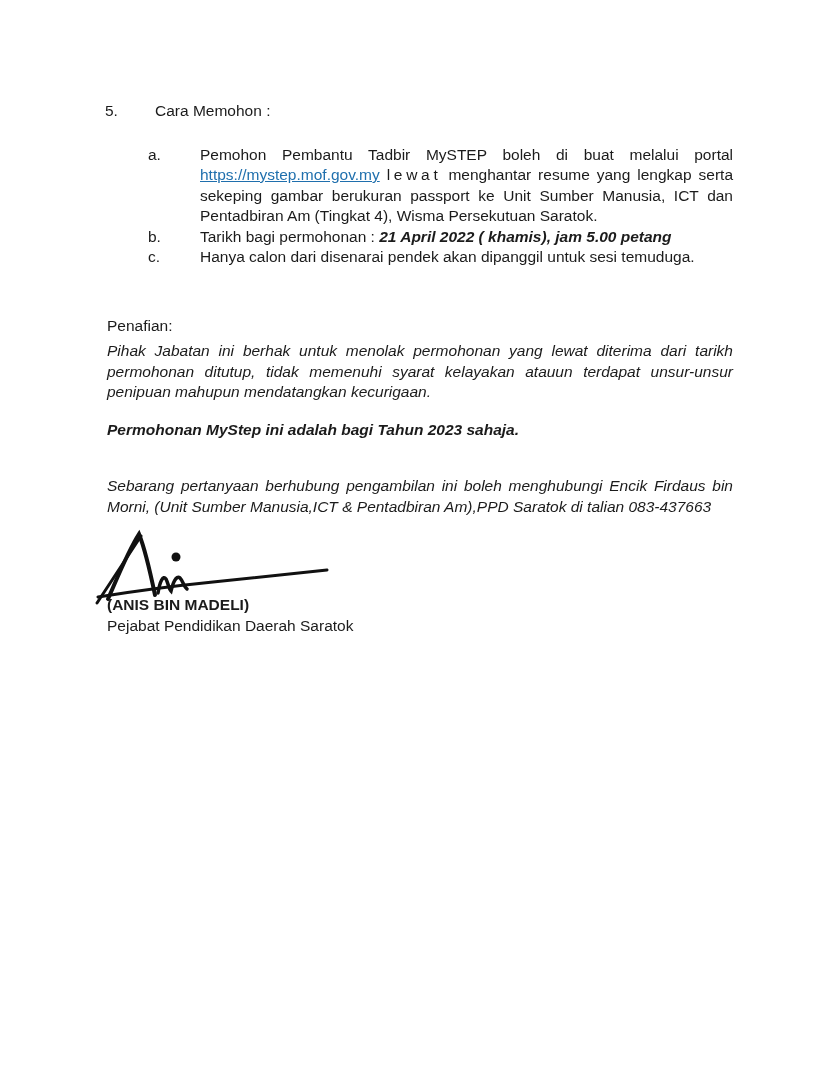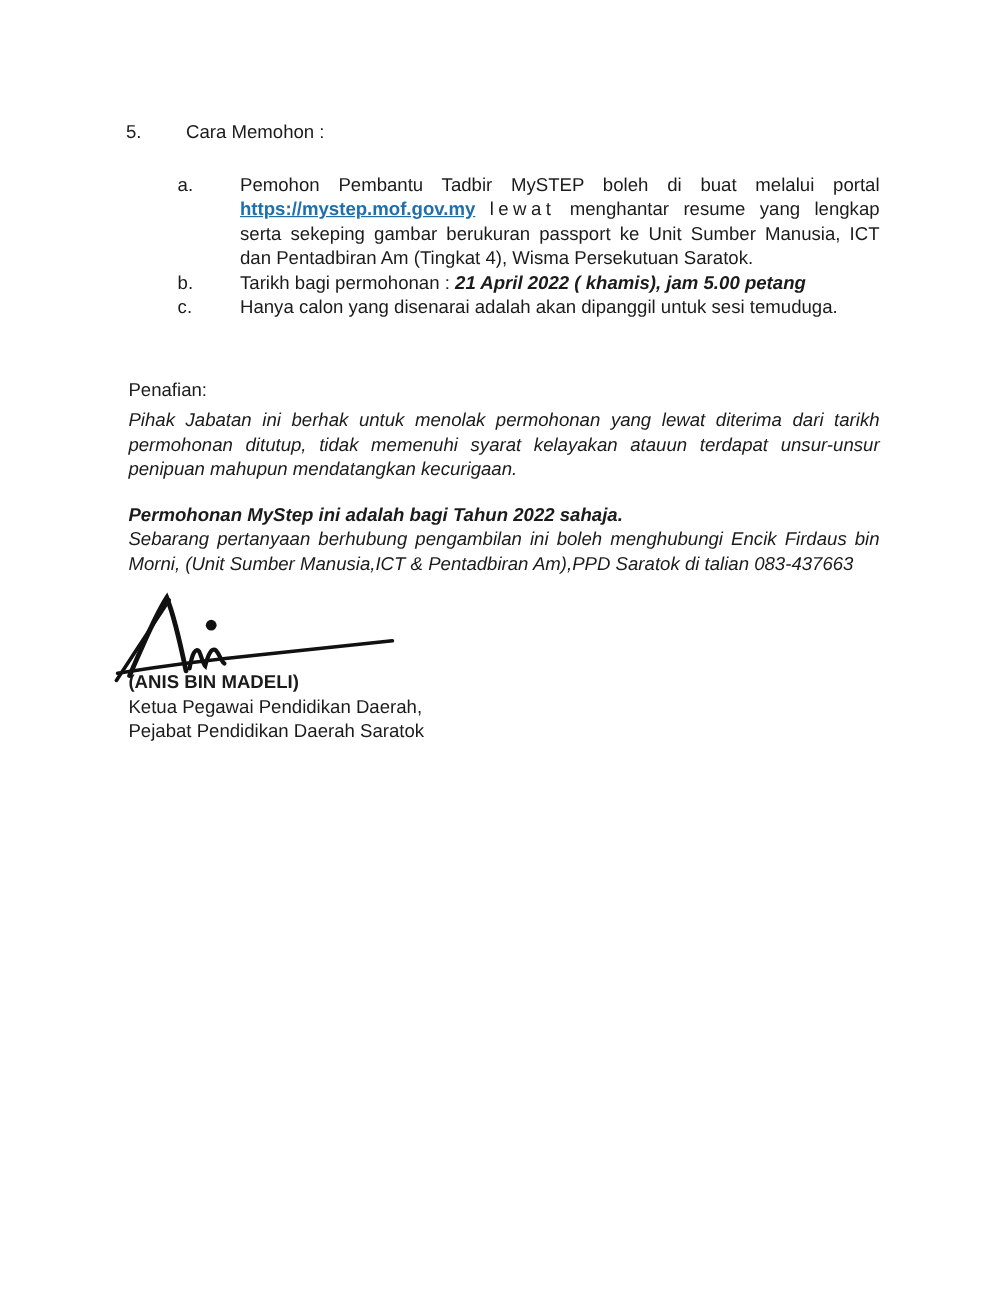--- a/index.html
+++ b/index.html
@@ -43,41 +43,42 @@
     width: 52px;
     margin-left: 41px;
   }
   .apply-item .li-text {
     flex: 1 1 auto;
     width: 533px;
   }
   .justify { text-align: justify; }
   a.doc-link {
     color: var(--link-color);
-    font-weight: bold;
+    font-weight: normal;
     text-decoration: underline;
   }
   .spaced { letter-spacing: 0.24em; }
   .bold { font-weight: bold; font-style: italic; }
   
   .disclaimer-title {
     margin-top: 48px;
   }
   .disclaimer-body {
     font-style: italic;
     margin-top: 5px;
     text-align: justify;
   }
   .mystep-note {
     font-style: italic;
     font-weight: bold;
     margin-top: 17px;
   }
   .contact-note {
     font-style: italic;
+    margin-top: 36px;
     text-align: justify;
   }
   .publish-date {
     margin-top: 27px;
     margin-left: -7px;
   }
   
   .signature-block {
     position: relative;
     height: 78px;
@@ -116,30 +117,30 @@
 
       <div class="apply-item">
         <span class="li-label">b.</span>
         <div class="li-text">
           <span>Tarikh bagi permohonan : </span><span class="bold">21 April 2022 ( khamis), jam 5.00 petang</span>
         </div>
       </div>
 
       <div class="apply-item">
         <span class="li-label">c.</span>
-        <div class="li-text">Hanya calon yang disenarai adalah akan dipanggil untuk sesi temuduga.</div>
+        <div class="li-text">Hanya calon dari disenarai pendek akan dipanggil untuk sesi temuduga.</div>
       </div>
 
     </div>
 
     <div class="disclaimer-title">Penafian:</div>
 
     <div class="disclaimer-body">Pihak Jabatan ini berhak untuk menolak permohonan yang lewat diterima dari tarikh permohonan ditutup, tidak memenuhi syarat kelayakan atauun terdapat unsur-unsur penipuan mahupun mendatangkan kecurigaan.</div>
 
-    <div class="mystep-note">Permohonan MyStep ini adalah bagi Tahun 2022 sahaja.</div>
+    <div class="mystep-note">Permohonan MyStep ini adalah bagi Tahun 2023 sahaja.</div>
 
     <div class="contact-note">Sebarang pertanyaan berhubung pengambilan ini boleh menghubungi Encik Firdaus bin Morni, (Unit Sumber Manusia,ICT &amp; Pentadbiran Am),PPD Saratok di talian 083-437663</div>
 
 
     <div class="signature-block">
       <svg class="signature-svg" viewBox="0 0 238 76" fill="none" xmlns="http://www.w3.org/2000/svg">
 
         <path d="M3,68 C 28,64 68,58 118,53 C 162,48.5 202,44.5 232,41" stroke="#111111" stroke-width="3" stroke-linecap="round"></path>
 
         <path d="M13,70 C 21,52 33,22 44,5 C 48,15 55,42 60,66" stroke="#111111" stroke-width="4" stroke-linecap="round"></path>
@@ -147,18 +148,17 @@
         <path d="M2,74 L 46,7" stroke="#111111" stroke-width="3" stroke-linecap="round"></path>
 
         <path d="M63,64 C 65,52 68,46 71,50 C 73,54 74,60 76,62 C 78,54 81,46 85,49 C 88,52 89,58 92,60" stroke="#111111" stroke-width="3.5" stroke-linecap="round"></path>
 
         <circle cx="81" cy="28" r="4.5" fill="#111111"></circle>
       </svg>
     </div>
 
     <div class="signatory">
       <div class="signatory-name">(ANIS BIN MADELI)</div>
-      <div class="signatory-title">Ketua Pegawai Pendidikan Daerah,</div>
       <div class="signatory-office">Pejabat Pendidikan Daerah Saratok</div>
     </div>
 
   </div>
 </div>
 
 </body></html>

